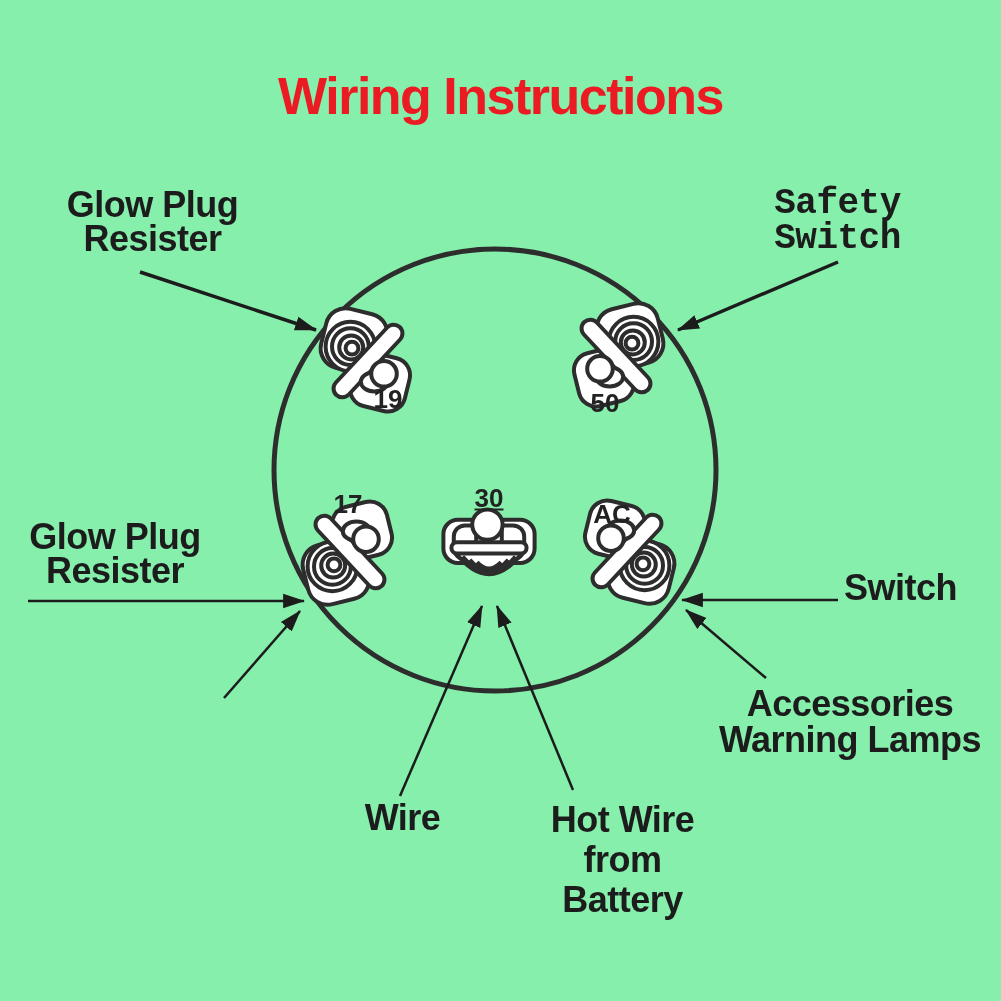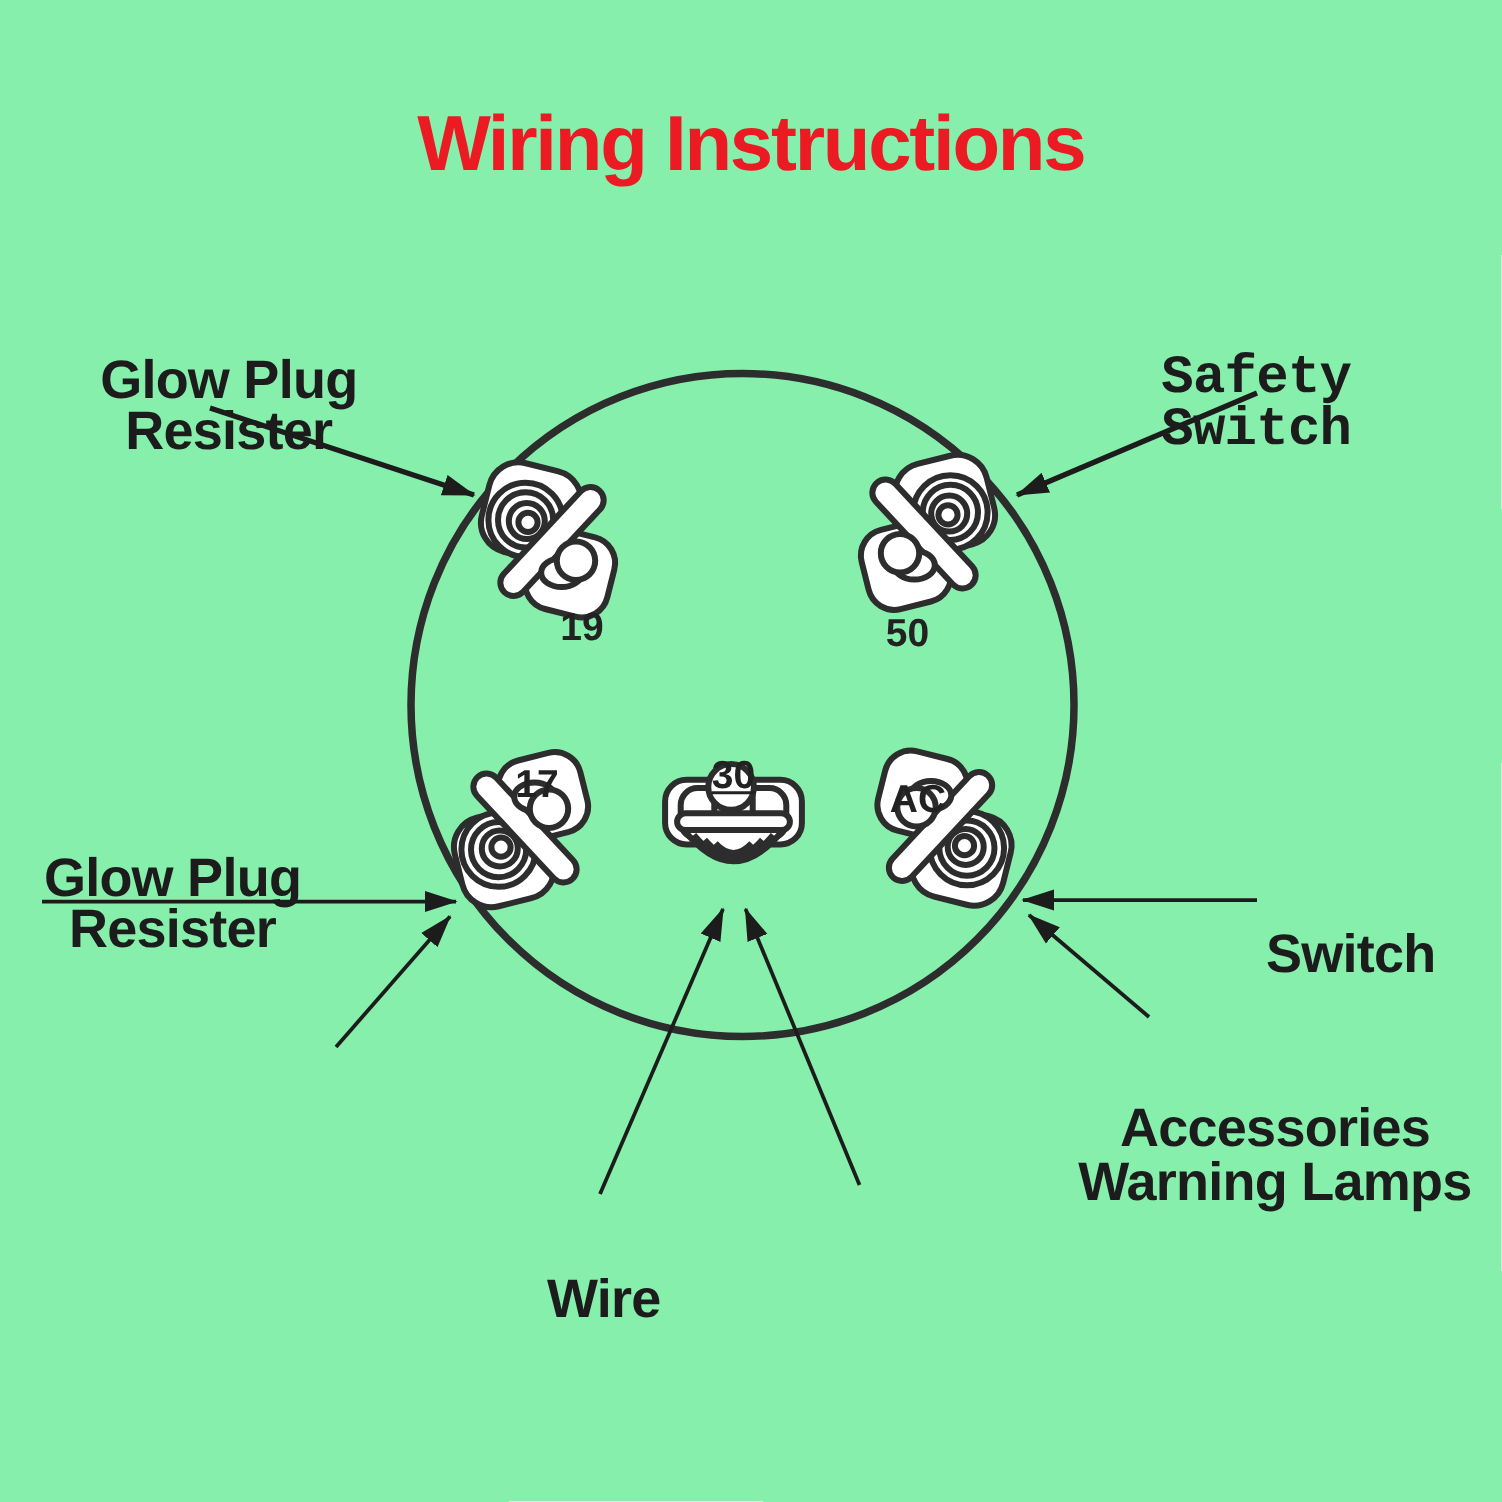--- a/index.html
+++ b/index.html
@@ -19,39 +19,37 @@
   }
   .lbl{
     position:absolute;
     color:#1c1c1c;
     font-weight:700;
     font-size:36px;
     line-height:35px;
     text-align:center;
     letter-spacing:-0.5px;
     white-space:nowrap;
-    margin-top:48px;
   }
   .lbl span{display:block;}
   .lbl-gpr-top{left:30px;top:188px;width:245px;line-height:34px;}
   .lbl-safety{left:745px;top:186px;width:185px;font-family:Liberation Mono, monospace;}
   .lbl-gpr-left{left:0px;top:520px;width:230px;line-height:34px;}
   .lbl-glow-plugs{left:95px;top:710px;width:240px;}
   .lbl-light{left:808px;top:570px;width:185px;line-height:36px;}
   .lbl-acc{left:695px;top:686px;width:310px;line-height:36px;}
   .lbl-horn{left:340px;top:800px;width:125px;}
   .lbl-hotwire{left:525px;top:800px;width:195px;line-height:40px;}
   .term-num{
     position:absolute;
     transform:translate(-50%,-50%);
     color:#222222;
     font-weight:600;
     font-size:26px;
     white-space:nowrap;
-    margin-top:19px;
   }
 </style>
 </head>
 <body>
 
 <div id="page">
 
   <svg id="diagram-svg" viewBox="0 0 1001 1001">
     <defs>
       <marker id="ah" viewBox="0 0 20 16" markerUnits="userSpaceOnUse" markerWidth="22" markerHeight="18" refX="19" refY="8" orient="auto">
@@ -125,20 +123,25 @@
 
   <div class="lbl lbl-acc">
     <span>Accessories</span>
     <span>Warning Lamps</span>
   </div>
 
   <div class="lbl lbl-horn">
     <span>Wire</span>
   </div>
 
+  <div class="lbl lbl-hotwire">
+    <span>Hot Wire</span>
+    <span>from</span>
+    <span>Battery</span>
+  </div>
 
   <div class="term-num" style="left:388px;top:399px;">19</div>
   <div class="term-num" style="left:605px;top:403px;">50</div>
-  <div class="term-num" style="left:358px;top:504px;text-align:center;">17</div>
+  <div class="term-num" style="left:348px;top:504px;text-align:center;">17</div>
   <div class="term-num" style="left:489px;top:498px;text-decoration:underline;">30</div>
   <div class="term-num" style="left:612px;top:514px;">AC</div>
 
 </div>
 
 </body></html>

